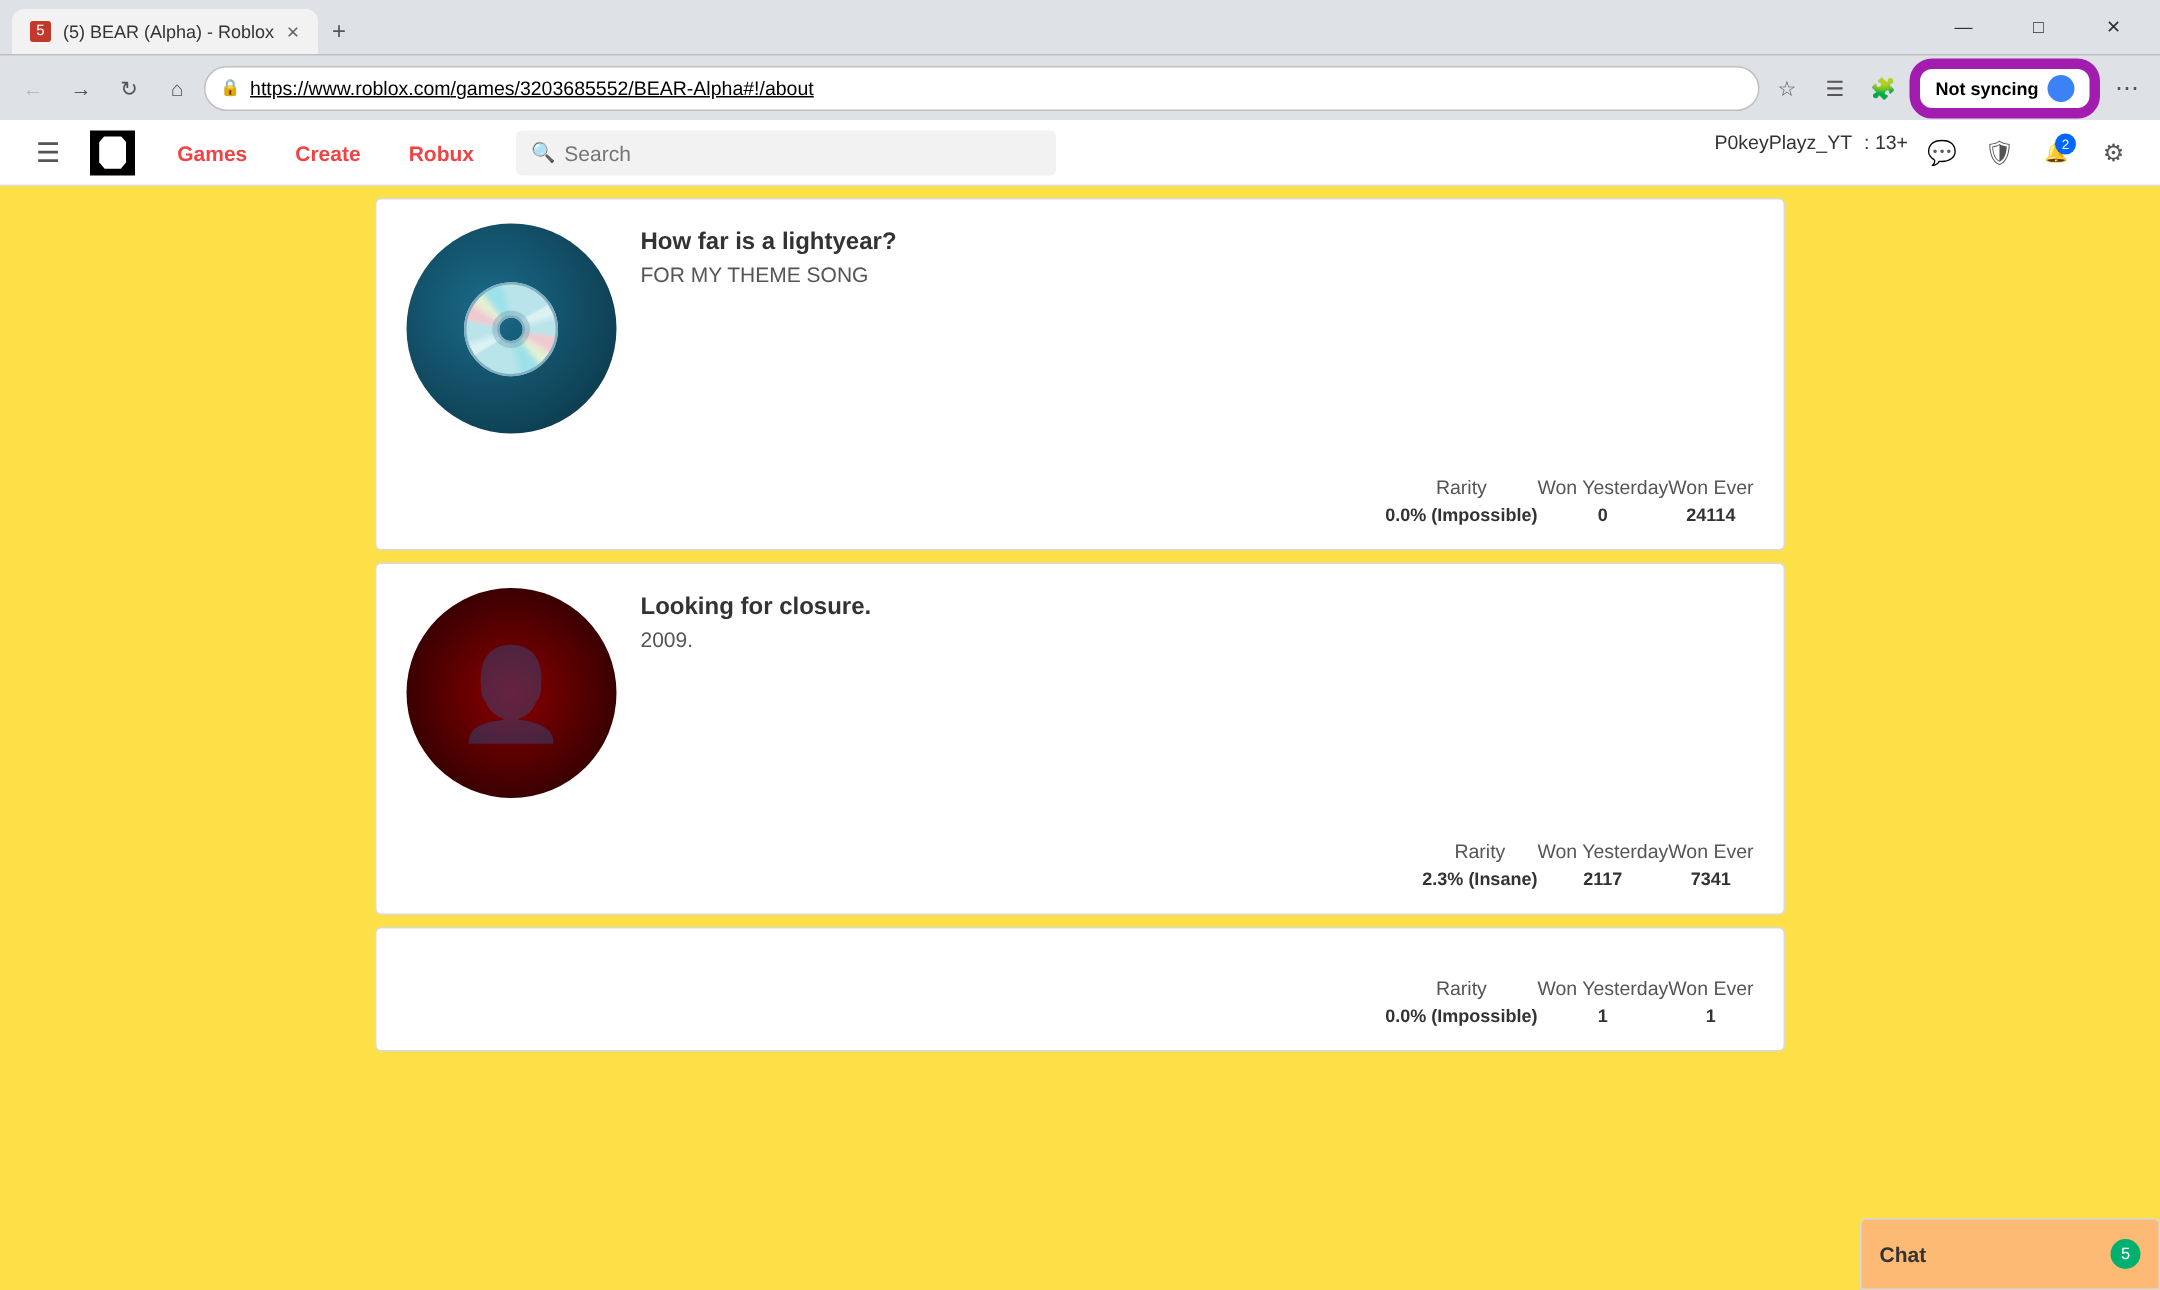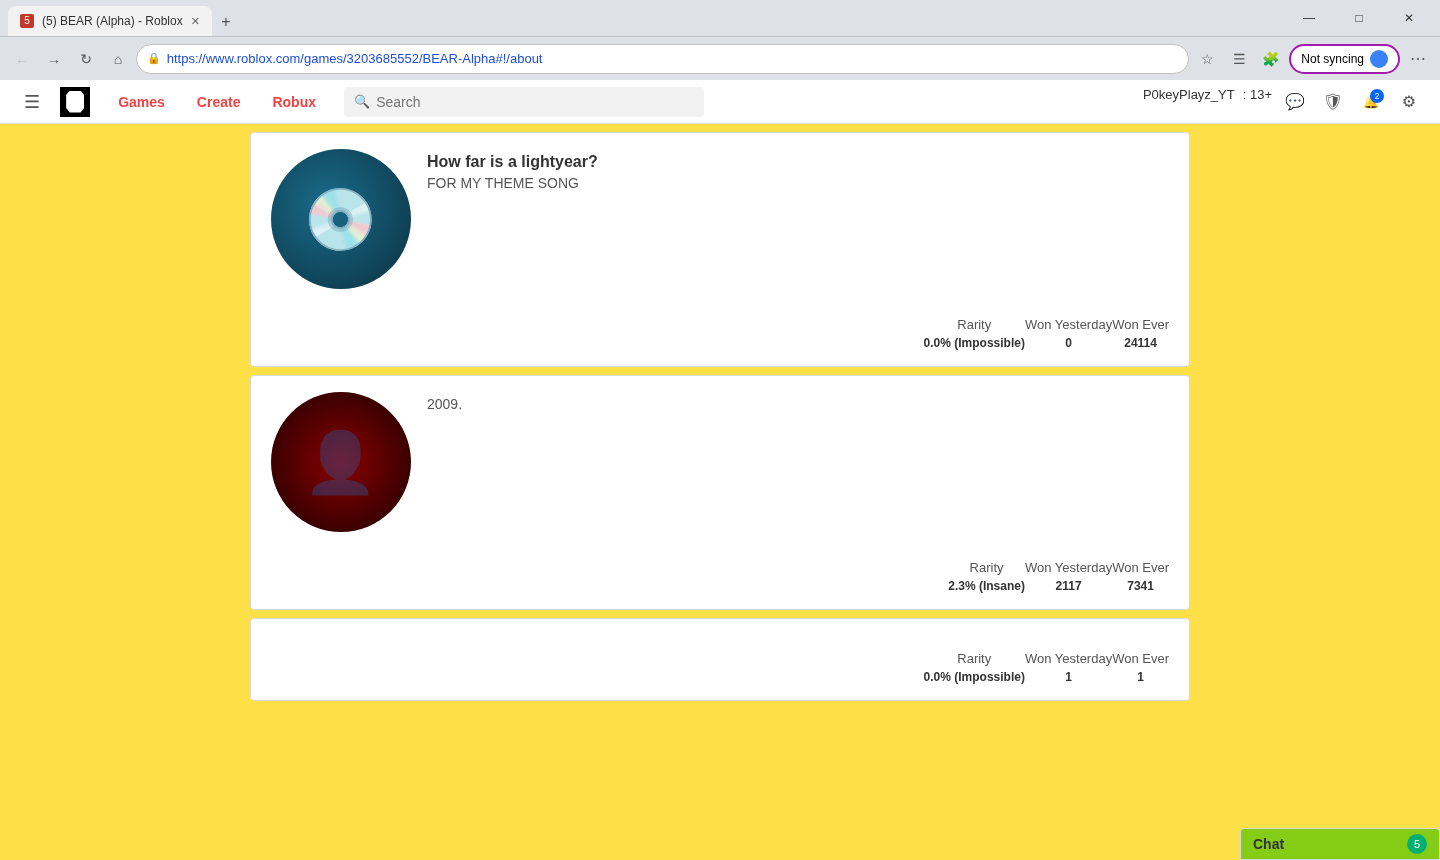--- a/index.html
+++ b/index.html
@@ -85,37 +85,38 @@
       border-radius: 15px;
       display: flex;
       align-items: center;
       padding: 0 10px;
       gap: 6px;
       font-size: 13px;
       color: #333;
       border: 1px solid #c0c0c0;
     }
     .address-bar .lock-icon { color: #555; font-size: 11px; }
-    .address-bar .url-text { font-size: 13px; color: #1d4ed8; }
+    .address-bar .url-text { font-size: 13px; color: #000000; text-decoration: underline; }
     .toolbar-right {
       display: flex; align-items: center; gap: 4px;
     }
     .toolbar-icon-btn {
       width: 28px; height: 28px;
       display: flex; align-items: center; justify-content: center;
       border-radius: 4px; cursor: pointer; color: #555; font-size: 14px;
     }
     .sync-btn {
-      border: 2px solid #a21caf;
+      border: 7px solid #a21caf;
       border-radius: 15px;
       padding: 4px 10px;
       font-size: 12px;
       background: white;
       display: flex; align-items: center; gap: 6px;
       cursor: pointer;
+      font-weight: bold;
     }
     .sync-avatar {
       width: 18px; height: 18px;
       border-radius: 50%;
       background: #3b82f6;
     }
     .more-btn {
       width: 28px; height: 28px;
       display: flex; align-items: center; justify-content: center;
       font-size: 16px; color: #555; cursor: pointer;
@@ -266,25 +267,25 @@
 
     
     .main-content::-webkit-scrollbar { width: 14px; }
     .main-content::-webkit-scrollbar-track { background: #f2f2f2; }
     .main-content::-webkit-scrollbar-thumb { background: #c0c0c0; border-radius: 4px; }
 
     
     .chat-widget {
       position: fixed;
       bottom: 0; right: 0;
-      background: #84cc16;
+      background: #fdba74;
       border: 1px solid #d9d9d9;
       border-radius: 4px 4px 0 0;
       width: 200px;
-      height: 32px;
+      height: 48px;
       display: flex;
       align-items: center;
       padding: 4px 12px;
       gap: 8px;
       cursor: pointer;
     }
     .chat-label { font-size: 14px; font-weight: 600; color: #333; }
     .chat-badge {
       background: #00b06f;
       color: white;
@@ -414,20 +415,21 @@
           <span class="stat-label">Won Ever</span>
           <span class="stat-value">24114</span>
         </div>
       </div>
     </div>
 
     <div class="badge-card">
       <div class="badge-top">
         <div class="badge-img badge-img-2"></div>
         <div class="badge-info">
+          <div class="badge-name">Looking for closure.</div>
           <div class="badge-description">2009.</div>
         </div>
       </div>
       <div class="badge-stats">
         <div class="badge-stat">
           <span class="stat-label">Rarity</span>
           <span class="stat-value">2.3% (Insane)</span>
         </div>
         <div class="badge-stat">
           <span class="stat-label">Won Yesterday</span>

